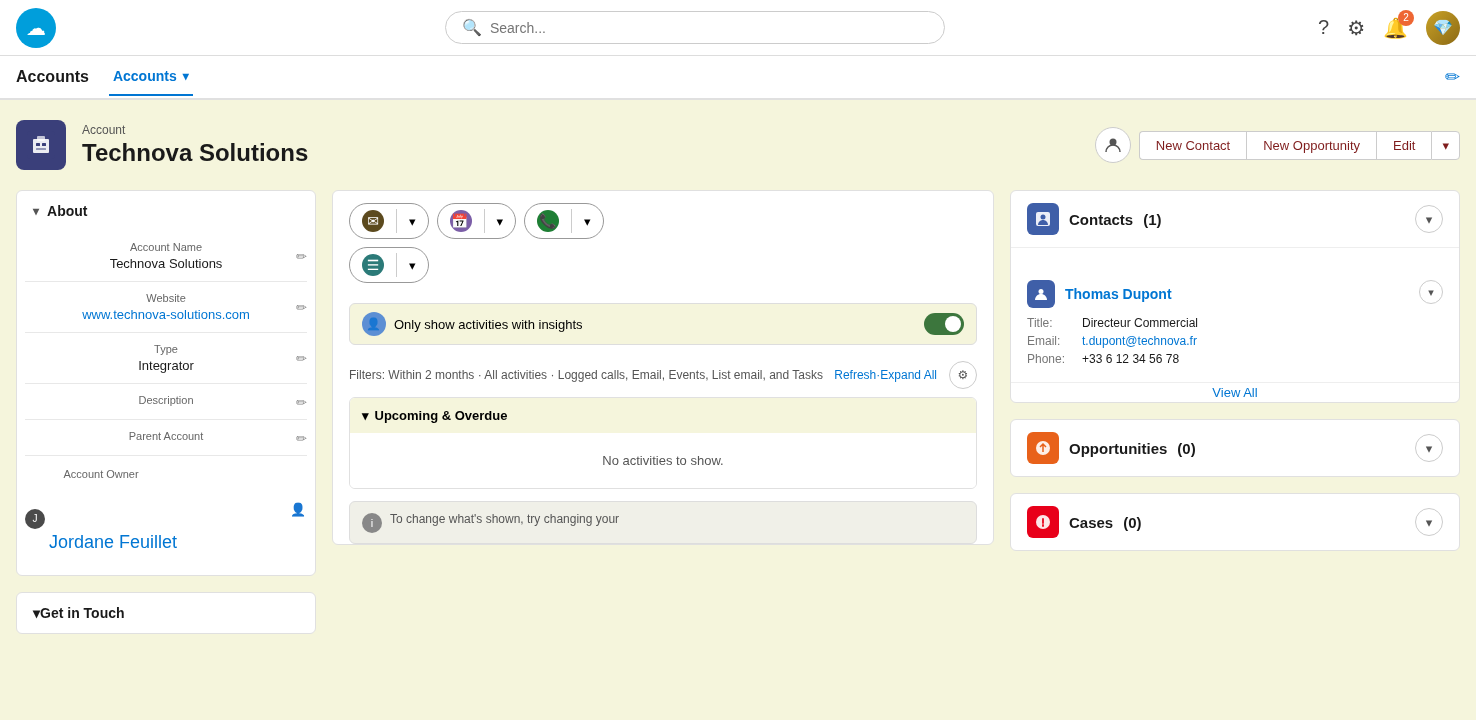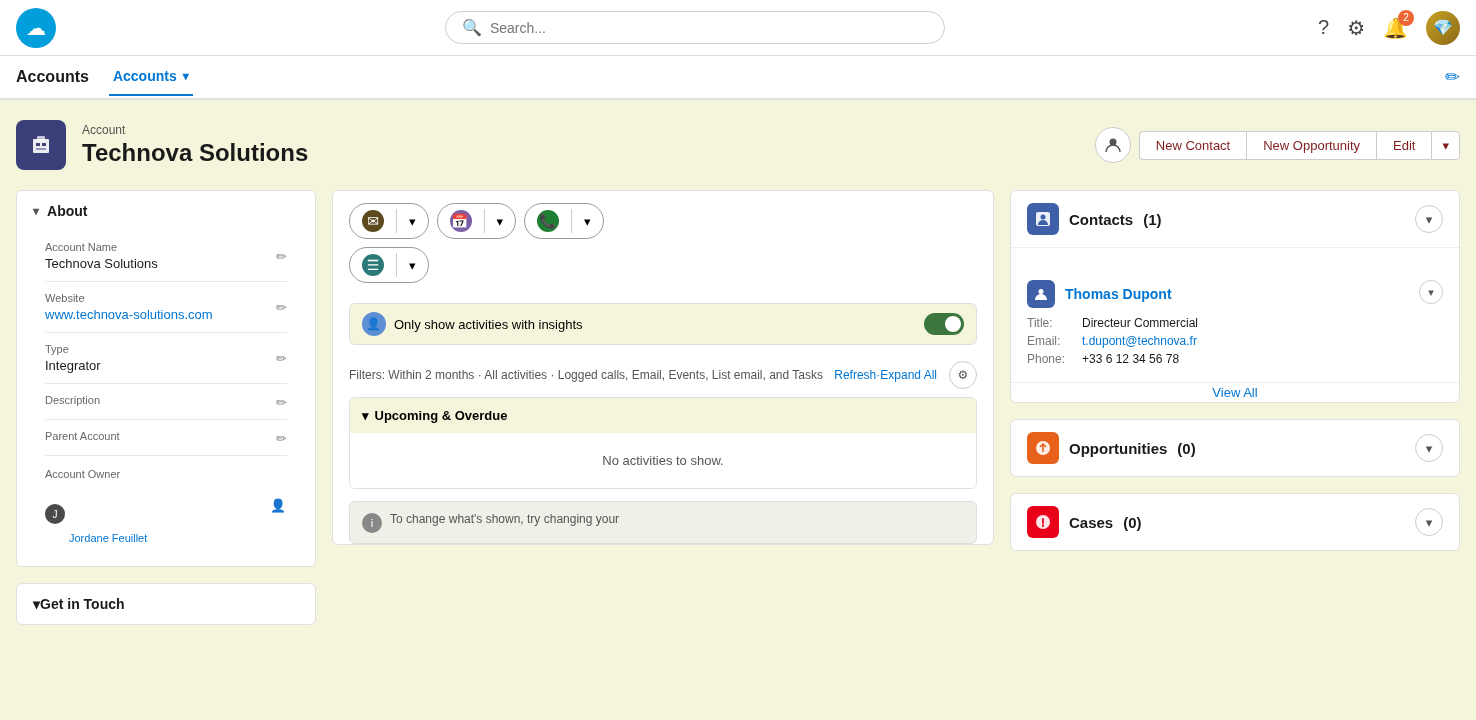--- a/index.html
+++ b/index.html
@@ -206,21 +206,21 @@
       padding: 12px 16px;
       font-size: 14px;
       font-weight: 700;
       color: #1a1a1a;
     }
     .card-header .toggle-arrow {
       margin-right: 8px;
       color: #555;
       font-size: 12px;
     }
-    .card-body { padding: 0 28px 12px; }
+    .card-body { padding: 0 8px 12px; text-align: center; }
 
     .field-row {
       border-bottom: 1px solid #e8e8e8;
       padding: 10px 0;
       display: flex;
       flex-direction: column;
       position: relative;
     }
     .field-row:last-child { border-bottom: none; }
     .field-label {
@@ -655,21 +655,21 @@
           <div class="field-row">
             <span class="field-label">Parent Account</span>
             <span class="field-value"></span>
             <span class="field-edit-icon">✏</span>
           </div>
           <div class="field-row owner">
             <div class="owner-left">
               <span class="field-label">Account Owner</span>
               <div style="display:flex;align-items:center;margin-top:3px;">
                 <div class="owner-avatar">J</div>
-                <a class="field-value link" style="font-size:11px;margin-top:48px;">Jordane Feuillet</a>
+                <a class="field-value link" style="font-size:18px;margin-top:48px;">Jordane Feuillet</a>
               </div>
             </div>
             <span class="field-edit-icon" style="position:static;transform:none;">👤</span>
           </div>
         </div>
       </div>
 
       <div class="card">
         <div class="get-in-touch-header">
           <span class="toggle-arrow">▾</span>

